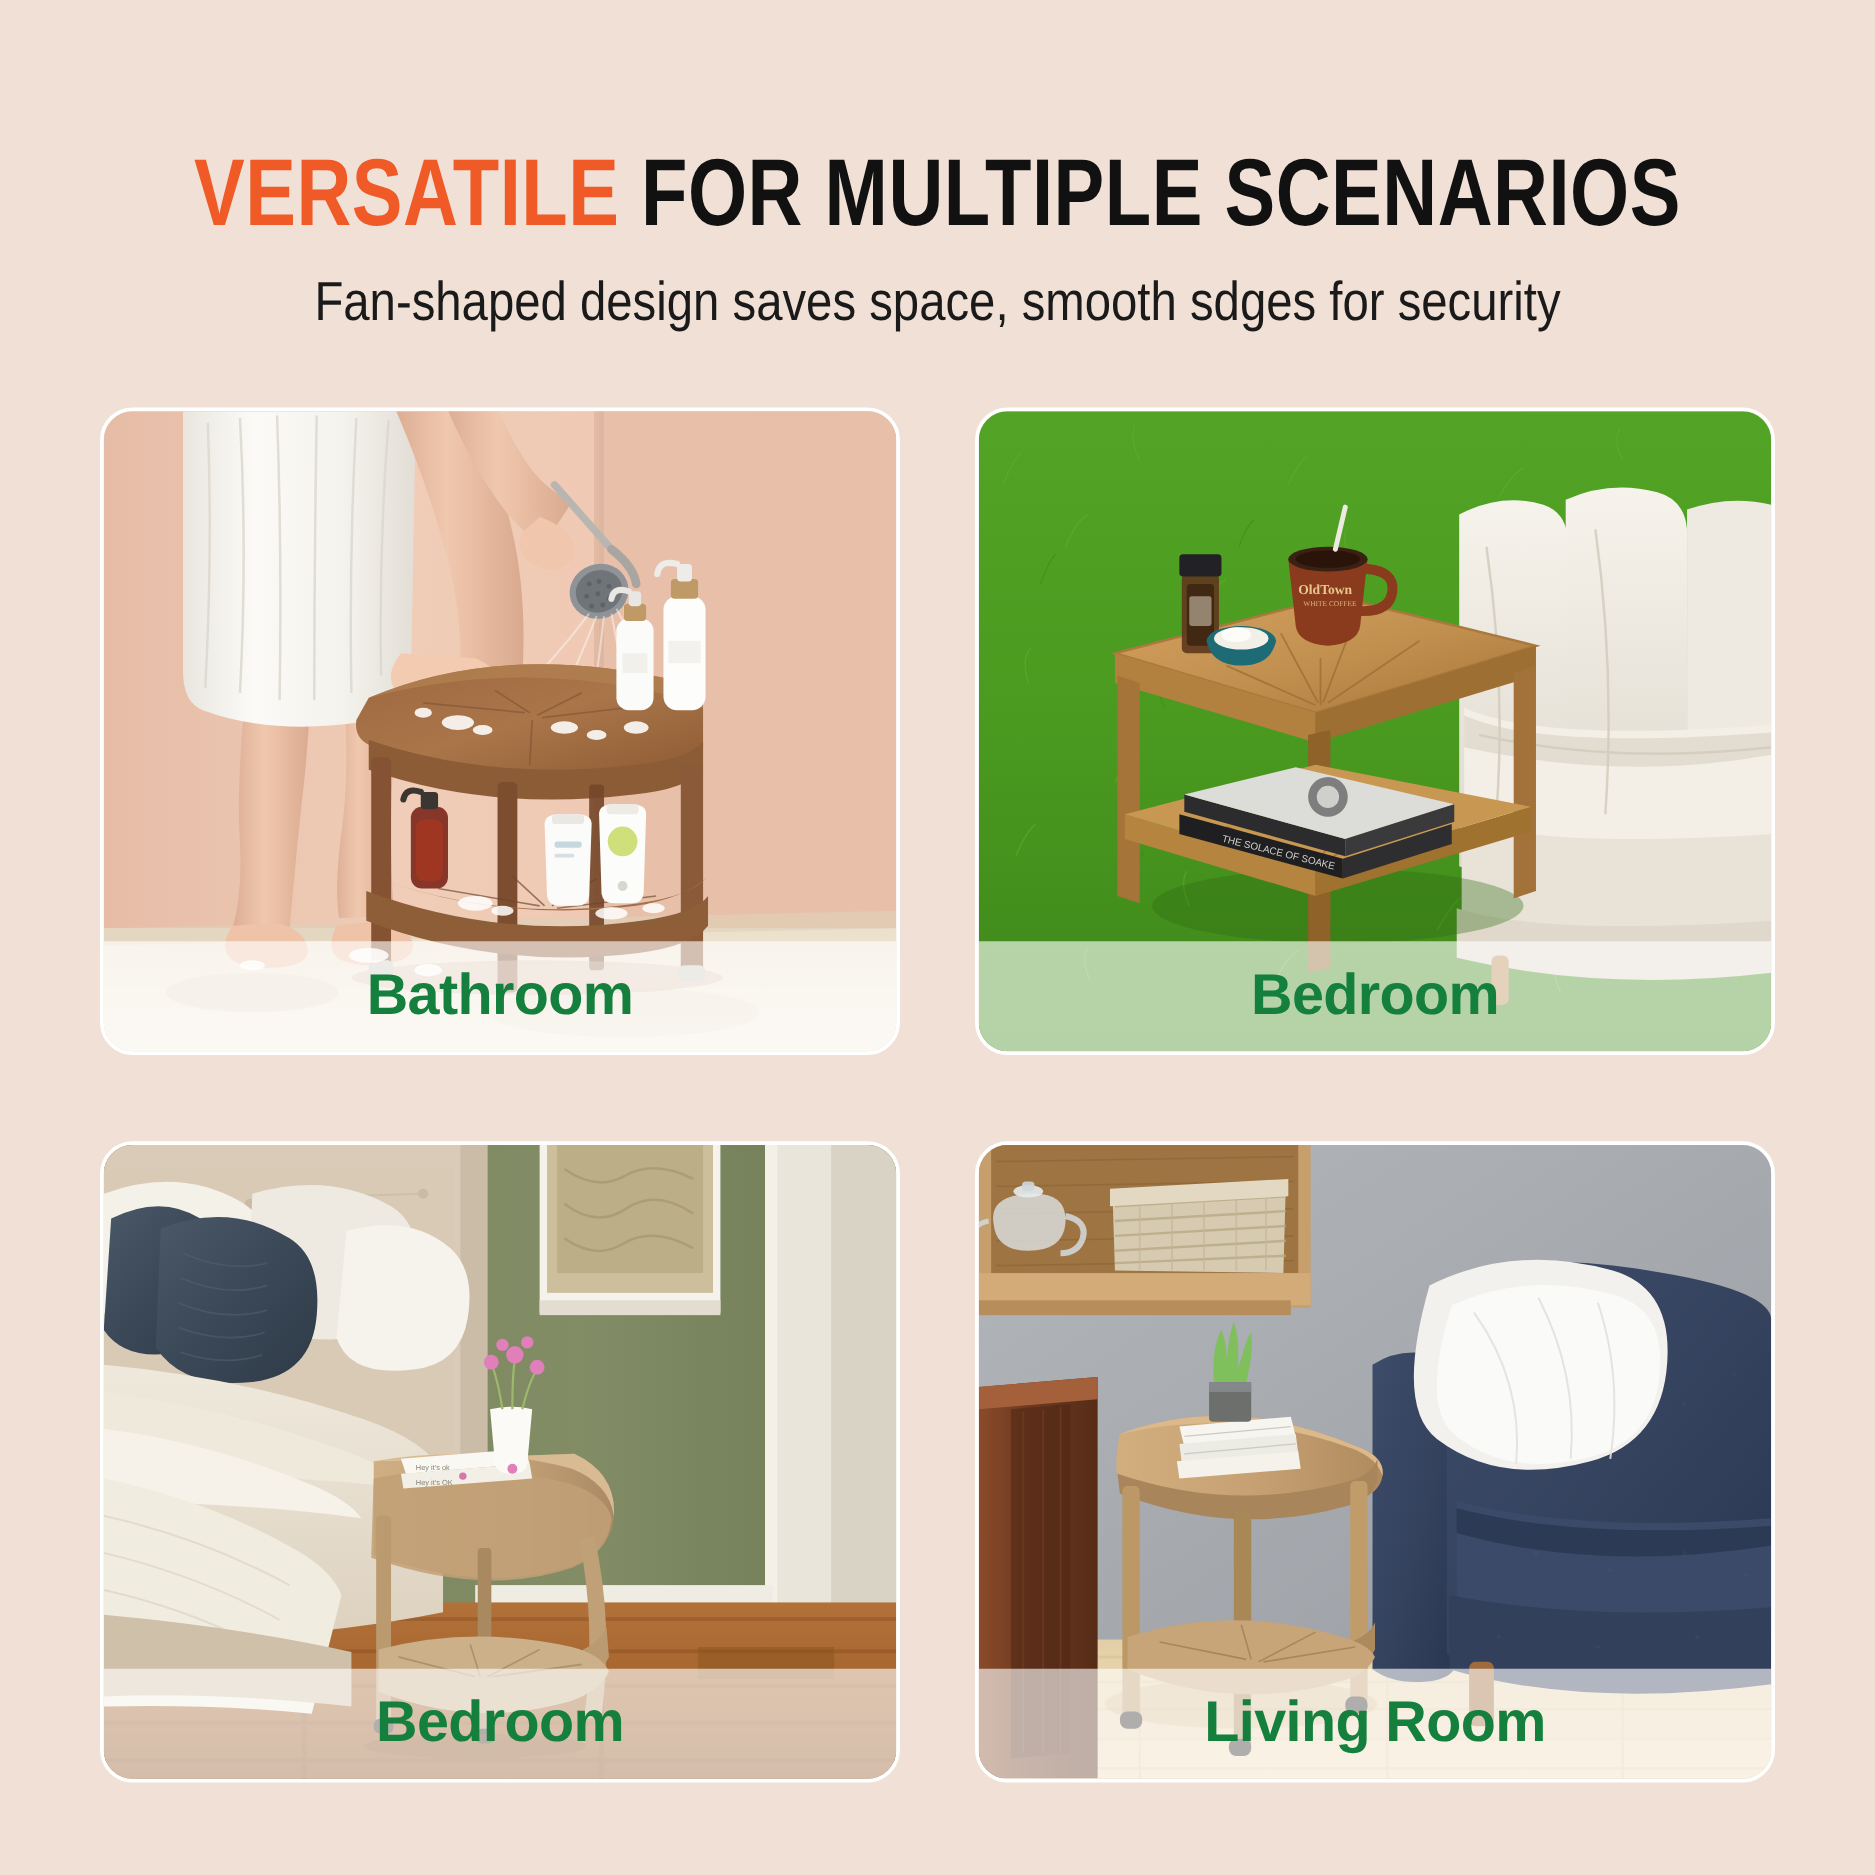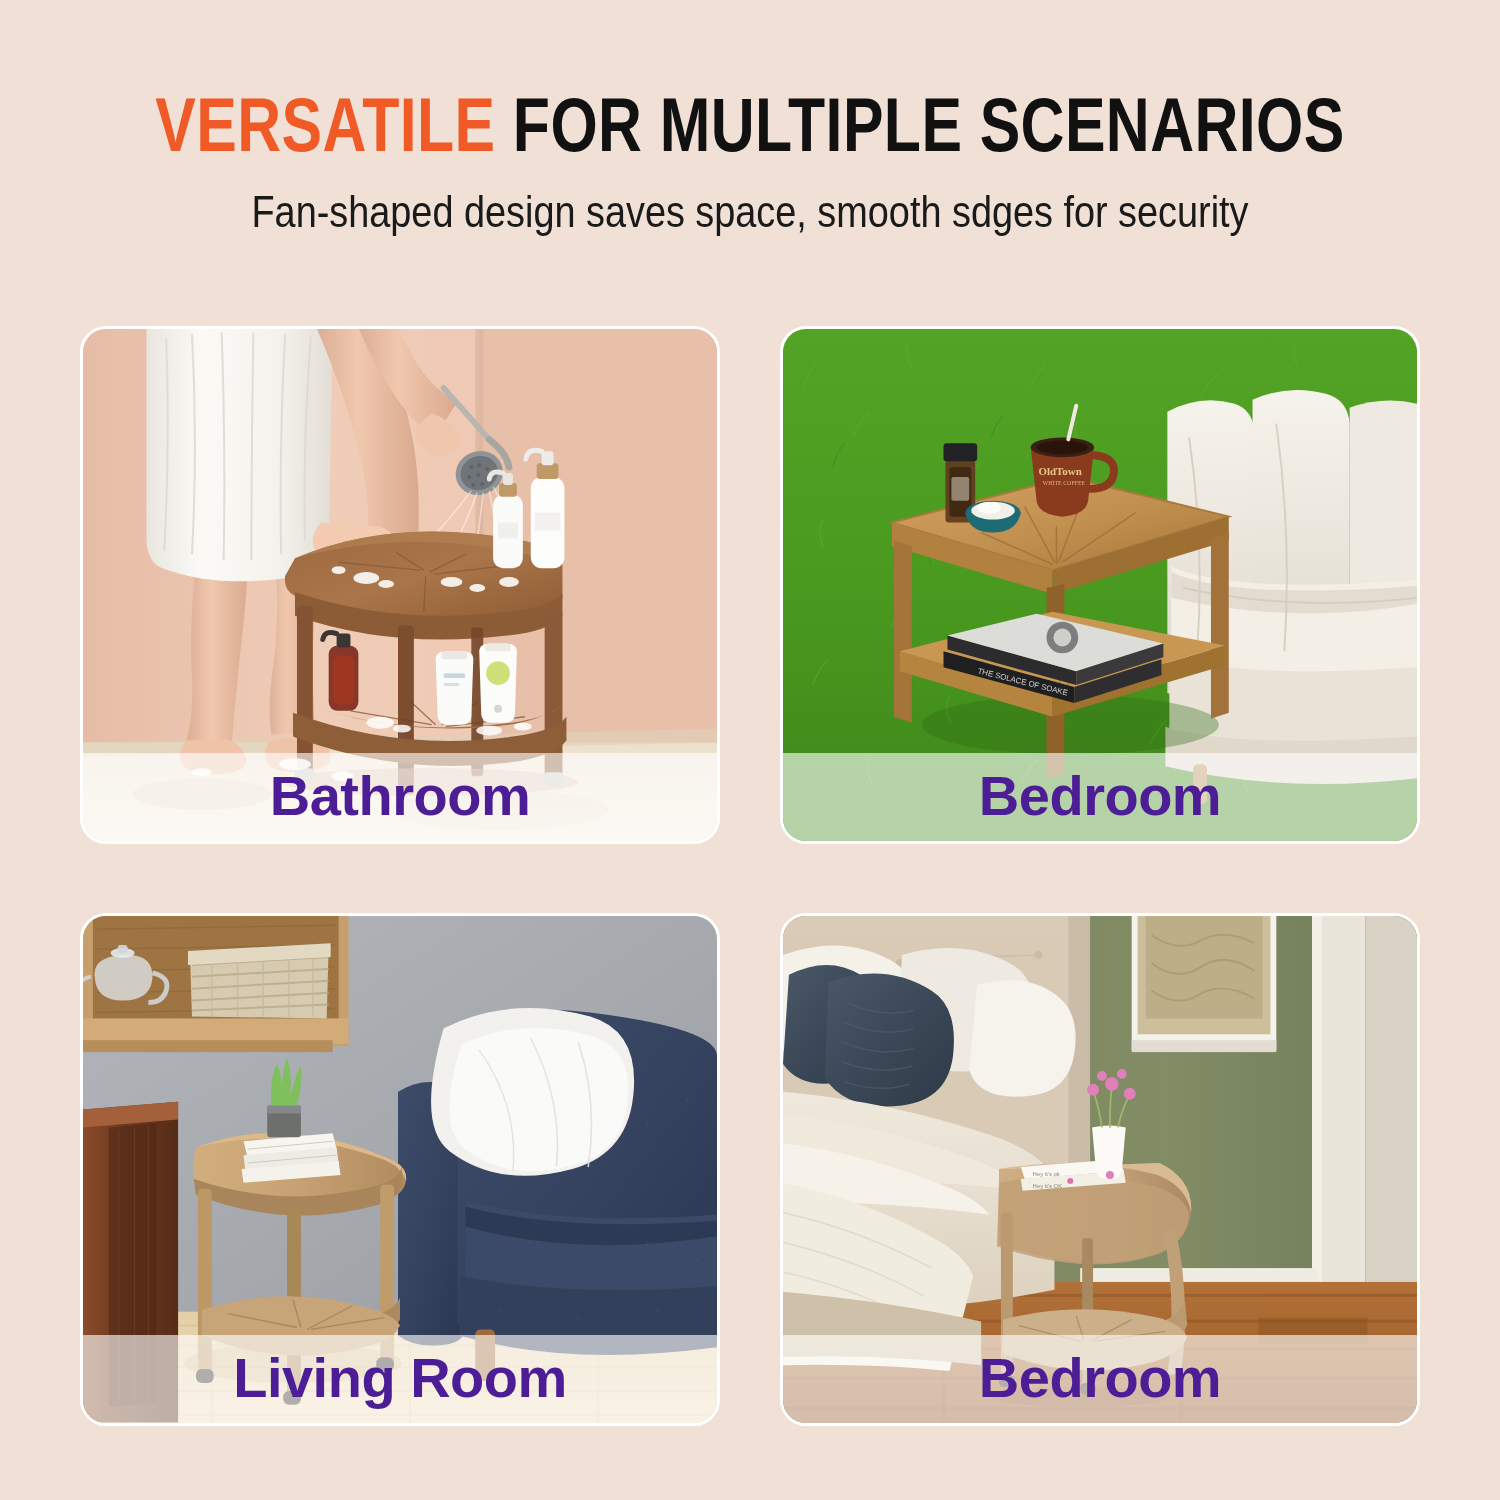--- a/index.html
+++ b/index.html
@@ -6,21 +6,21 @@
   body{
     width:1500px;height:1500px;
     background:#f0e0d6;
     font-family:"Liberation Sans", sans-serif;
     overflow:hidden;
     position:relative;
   }
   .page{width:1500px;height:1500px;position:relative;background:#f0e0d6;}
 
   
-  .header{padding-top:86px;text-align:center;}
+  .header{padding-top:116px;text-align:center;}
   .headline{
     font-family:"Liberation Sans Narrow","Liberation Sans",sans-serif;
     font-weight:bold;
     font-size:76px;
     line-height:78px;
     letter-spacing:0.5px;
     color:#111111;
     transform:scaleX(0.80);
     transform-origin:center center;
     white-space:nowrap;
@@ -63,22 +63,22 @@
     position:absolute;
     left:0;right:0;bottom:0;
     height:88px;
     background:rgba(255,255,255,0.62);
     display:flex;align-items:center;justify-content:center;
     pointer-events:none;
   }
   .label-text{
     font-family:"Liberation Sans",sans-serif;
     font-weight:bold;
-    font-size:56px;
-    color:#4c1d95;
+    font-size:46px;
+    color:#15803d;
     letter-spacing:-0.5px;
     transform:translateY(-2px);
   }
 </style>
 </head>
 <body>
 
 <div class="page">
 
   <div class="header">
@@ -405,20 +405,186 @@
       </div>
       <div class="label-band">
         <span class="label-text">Bedroom</span>
       </div>
     </div>
 
     <div class="card">
       <div class="scene">
         <svg viewBox="0 0 640 513" preserveAspectRatio="xMidYMid slice">
           <defs>
+            <linearGradient id="dgreen" x1="0" y1="0" x2="1" y2="0">
+              <stop offset="0%" stop-color="#77835c"></stop>
+                <stop offset="60%" stop-color="#828d66"></stop>
+              <stop offset="100%" stop-color="#6e7a55"></stop>
+            </linearGradient>
+            <linearGradient id="dfloor" x1="0" y1="0" x2="0" y2="1">
+              <stop offset="0%" stop-color="#b3713a"></stop>
+                <stop offset="55%" stop-color="#a4632c"></stop>
+              <stop offset="100%" stop-color="#8d5221"></stop>
+            </linearGradient>
+            <linearGradient id="dbed" x1="0" y1="0" x2="0" y2="1">
+              <stop offset="0%" stop-color="#efe9dd"></stop>
+                <stop offset="100%" stop-color="#ddd1be"></stop>
+            </linearGradient>
+            <linearGradient id="dnavy" x1="0" y1="0" x2="1" y2="1">
+              <stop offset="0%" stop-color="#4b5868"></stop>
+                <stop offset="50%" stop-color="#3b4857"></stop>
+              <stop offset="100%" stop-color="#2e3a47"></stop>
+            </linearGradient>
+            <linearGradient id="dwood" x1="0" y1="0" x2="1" y2="0">
+              <stop offset="0%" stop-color="#cfae83"></stop>
+                <stop offset="60%" stop-color="#c2a077"></stop>
+              <stop offset="100%" stop-color="#ab8a63"></stop>
+            </linearGradient>
+          </defs>
+
+          <rect x="0" y="0" width="640" height="380" fill="url(#dgreen)"></rect>
+
+          <rect x="540" y="0" width="48" height="430" fill="#e9e5da"></rect>
+          <rect x="588" y="0" width="52" height="440" fill="#d9d3c6"></rect>
+          <rect x="534" y="0" width="10" height="430" fill="#f3f0e8"></rect>
+
+          <rect x="0" y="0" width="300" height="270" fill="#d9cbb8"></rect>
+          <rect x="288" y="0" width="22" height="280" fill="#cbbca7"></rect>
+
+          <rect x="300" y="356" width="240" height="18" fill="#efece4"></rect>
+
+          <rect x="0" y="370" width="640" height="143" fill="url(#dfloor)"></rect>
+          <g opacity="0.35">
+            <rect x="0" y="382" width="640" height="3" fill="#7b4518"></rect>
+            <rect x="0" y="408" width="640" height="3" fill="#7b4518"></rect>
+            <rect x="0" y="436" width="640" height="3" fill="#7b4518"></rect>
+            <rect x="0" y="466" width="640" height="3" fill="#7b4518"></rect>
+            <rect x="0" y="496" width="640" height="3" fill="#7b4518"></rect>
+            <rect x="160" y="370" width="4" height="143" fill="#7b4518"></rect>
+            <rect x="400" y="370" width="4" height="143" fill="#7b4518"></rect>
+          </g>
+          <rect x="480" y="406" width="110" height="26" fill="#8a5320" opacity="0.5"></rect>
+
+          <g>
+            <rect x="352" y="0" width="146" height="136" fill="#f4f2ea"></rect>
+            <rect x="358" y="0" width="134" height="120" fill="#cdbf9b"></rect>
+            <rect x="366" y="0" width="118" height="104" fill="#bcae87"></rect>
+            <g stroke="#a89a74" stroke-width="2" opacity="0.8" fill="none">
+              <path d="M372 20 q26 18 48 6 q24 -14 56 2"></path>
+              <path d="M372 48 q26 20 50 4 q24 -16 54 4"></path>
+              <path d="M372 76 q26 18 48 4 q24 -14 56 4"></path>
+            </g>
+            <rect x="352" y="126" width="146" height="12" fill="#e2ddd0"></rect>
+          </g>
+
+          <path d="M0 20 L282 20 L282 250 L0 250 Z" fill="#d8cab4"></path>
+          <g fill="#c9bba4">
+            <circle cx="44" cy="58" r="4"></circle>
+              <circle cx="118" cy="48" r="4"></circle>
+              <circle cx="192" cy="42" r="4"></circle>
+              <circle cx="258" cy="40" r="4"></circle>
+            <circle cx="44" cy="126" r="4"></circle>
+              <circle cx="118" cy="118" r="4"></circle>
+              <circle cx="192" cy="112" r="4"></circle>
+          </g>
+          <g stroke="#cabda7" stroke-width="1.6" fill="none" opacity="0.8">
+            <path d="M44 58 L118 48 L192 42 L258 40"></path>
+              <path d="M44 126 L118 118 L192 112"></path>
+            <path d="M44 58 L44 126"></path>
+              <path d="M118 48 L118 118"></path>
+              <path d="M192 42 L192 112"></path>
+          </g>
+
+          <path d="M0 40 q60 -22 110 6 q28 16 24 60 q-4 42 -44 50 q-56 10 -90 -20 Z" fill="#f4f1e9"></path>
+          <path d="M120 40 q62 -18 112 10 q26 16 20 58 q-6 42 -48 48 q-58 8 -88 -22 Z" fill="#eeeae1"></path>
+          <path d="M196 70 q52 -14 84 14 q20 18 14 56 q-6 38 -44 42 q-52 6 -62 -26 Z" fill="#f6f3ec"></path>
+
+          <path d="M6 60 q40 -20 72 0 q22 14 20 56 q-2 44 -38 52 q-42 8 -60 -18 Z" fill="url(#dnavy)"></path>
+          <path d="M46 68 q56 -22 104 8 q26 16 22 62 q-4 48 -52 54 q-56 6 -78 -28 Z" fill="url(#dnavy)"></path>
+          <g stroke="#55626f" stroke-width="1.4" opacity="0.55" fill="none">
+            <path d="M64 88 q36 16 68 8"></path>
+              <path d="M62 108 q38 16 70 6"></path>
+            <path d="M60 128 q38 16 72 6"></path>
+              <path d="M60 148 q38 14 70 4"></path>
+            <path d="M62 168 q36 12 66 2"></path>
+          </g>
+
+          <path d="M0 178 q110 10 210 44 q52 18 64 44 l0 112 q-140 28 -274 16 Z" fill="url(#dbed)"></path>
+          <path d="M0 200 q96 12 190 46 q40 14 58 32 q-84 -10 -248 -14 Z" fill="#efe9dc"></path>
+
+          <path d="M0 230 q84 10 170 46 q28 12 38 26 q-88 -12 -208 -14 Z" fill="#f6f2e9"></path>
+
+          <path d="M0 270 q86 18 156 58 q28 16 36 36 l-24 96 q-76 -8 -168 -6 Z" fill="#f1ece0"></path>
+          <g stroke="#e0d8c8" stroke-width="1.6" opacity="0.85" fill="none">
+            <path d="M0 300 q80 18 150 56"></path>
+              <path d="M0 330 q76 18 142 54"></path>
+            <path d="M0 360 q72 16 134 50"></path>
+              <path d="M0 392 q66 14 122 46"></path>
+          </g>
+
+          <path d="M0 380 q110 10 200 30 l0 44 q-112 -12 -200 -8 Z" fill="#cfc0a9"></path>
+
+          <g>
+
+            <path d="M218 256 L380 250 q34 16 32 50 q-2 28 -32 40 q-70 24 -162 -8 Z" fill="url(#dwood)"></path>
+            <path d="M218 256 L380 250 q34 16 32 50 q-4 -26 -34 -38 q-76 -20 -160 -6 Z" fill="#d9bb93"></path>
+            <path d="M218 270 q78 -16 158 4 q30 10 34 28 q-2 28 -32 40 q-70 24 -162 -8 Z" fill="#c2a077" opacity="0.85"></path>
+
+            <rect x="220" y="300" width="12" height="170" rx="3" fill="#bb9a70"></rect>
+            <rect x="302" y="326" width="11" height="152" rx="3" fill="#a98960"></rect>
+            <path d="M396 316 q16 70 6 146 l-14 2 q10 -76 -4 -144 Z" fill="#c0a077"></path>
+
+            <path d="M222 408 q76 24 156 4 q22 -8 28 -22 l2 24 q-8 16 -32 24 q-78 22 -154 -8 Z" fill="#b99a71"></path>
+            <path d="M222 408 q76 -20 156 -2 q24 6 30 20 q-8 16 -32 24 q-78 22 -154 -8 Z" fill="#cbb08a"></path>
+            <g stroke="#9f8460" stroke-width="1.3" opacity="0.7" fill="none">
+              <path d="M300 430 L238 414"></path>
+                <path d="M304 430 L296 404"></path>
+              <path d="M310 430 L352 408"></path>
+                <path d="M314 430 L386 420"></path>
+            </g>
+            <rect x="218" y="464" width="16" height="12" rx="5" fill="#33302d"></rect>
+            <rect x="300" y="472" width="16" height="12" rx="5" fill="#33302d"></rect>
+            <ellipse cx="300" cy="486" rx="90" ry="10" fill="#713f14" opacity="0.35"></ellipse>
+          </g>
+
+          <g>
+            <path d="M240 254 L340 246 L344 258 L244 266 Z" fill="#faf8f2"></path>
+            <path d="M240 266 L344 258 L346 270 L242 278 Z" fill="#f2efe6"></path>
+            <text x="252" y="263" font-family="Liberation Sans, sans-serif" font-size="6" fill="#8a8478">Hey it's ok</text>
+            <text x="252" y="275" font-family="Liberation Sans, sans-serif" font-size="6" fill="#8a8478">Hey it's OK</text>
+          </g>
+
+          <g>
+            <path d="M312 214 q18 -4 34 0 l-4 44 q-1 8 -13 8 q-12 0 -13 -8 Z" fill="#fbfaf6"></path>
+            <g stroke="#9db86a" stroke-width="1.8" fill="none">
+              <path d="M322 214 q-4 -24 -8 -34"></path>
+                <path d="M330 214 q0 -28 2 -40"></path>
+              <path d="M338 214 q6 -24 12 -32"></path>
+            </g>
+            <g fill="#e07fb9">
+              <circle cx="313" cy="176" r="6"></circle>
+                <circle cx="332" cy="170" r="7"></circle>
+              <circle cx="350" cy="180" r="6"></circle>
+                <circle cx="322" cy="162" r="5"></circle>
+              <circle cx="342" cy="160" r="5"></circle>
+            </g>
+            <circle cx="330" cy="262" r="4" fill="#e07fb9"></circle>
+            <circle cx="290" cy="268" r="3" fill="#d874ae"></circle>
+          </g>
+        </svg>
+      </div>
+      <div class="label-band">
+        <span class="label-text">Bedroom</span>
+      </div>
+    </div>
+
+    <div class="card">
+      <div class="scene">
+        <svg viewBox="0 0 640 513" preserveAspectRatio="xMidYMid slice">
+          <defs>
             <linearGradient id="lwall" x1="0" y1="0" x2="1" y2="1">
               <stop offset="0%" stop-color="#b3b6ba"></stop>
                 <stop offset="55%" stop-color="#a5a8ad"></stop>
               <stop offset="100%" stop-color="#999ca2"></stop>
             </linearGradient>
             <linearGradient id="lfloor" x1="0" y1="0" x2="0" y2="1">
               <stop offset="0%" stop-color="#e3cfa7"></stop>
                 <stop offset="100%" stop-color="#efdcbb"></stop>
             </linearGradient>
             <linearGradient id="lsofa" x1="0" y1="0" x2="1" y2="1">
@@ -580,180 +746,14 @@
               <path d="M206 192 q6 -24 14 -32 q0 16 -8 32 Z"></path>
             </g>
           </g>
         </svg>
       </div>
       <div class="label-band">
         <span class="label-text">Living Room</span>
       </div>
     </div>
 
-    <div class="card">
-      <div class="scene">
-        <svg viewBox="0 0 640 513" preserveAspectRatio="xMidYMid slice">
-          <defs>
-            <linearGradient id="dgreen" x1="0" y1="0" x2="1" y2="0">
-              <stop offset="0%" stop-color="#77835c"></stop>
-                <stop offset="60%" stop-color="#828d66"></stop>
-              <stop offset="100%" stop-color="#6e7a55"></stop>
-            </linearGradient>
-            <linearGradient id="dfloor" x1="0" y1="0" x2="0" y2="1">
-              <stop offset="0%" stop-color="#b3713a"></stop>
-                <stop offset="55%" stop-color="#a4632c"></stop>
-              <stop offset="100%" stop-color="#8d5221"></stop>
-            </linearGradient>
-            <linearGradient id="dbed" x1="0" y1="0" x2="0" y2="1">
-              <stop offset="0%" stop-color="#efe9dd"></stop>
-                <stop offset="100%" stop-color="#ddd1be"></stop>
-            </linearGradient>
-            <linearGradient id="dnavy" x1="0" y1="0" x2="1" y2="1">
-              <stop offset="0%" stop-color="#4b5868"></stop>
-                <stop offset="50%" stop-color="#3b4857"></stop>
-              <stop offset="100%" stop-color="#2e3a47"></stop>
-            </linearGradient>
-            <linearGradient id="dwood" x1="0" y1="0" x2="1" y2="0">
-              <stop offset="0%" stop-color="#cfae83"></stop>
-                <stop offset="60%" stop-color="#c2a077"></stop>
-              <stop offset="100%" stop-color="#ab8a63"></stop>
-            </linearGradient>
-          </defs>
-
-          <rect x="0" y="0" width="640" height="380" fill="url(#dgreen)"></rect>
-
-          <rect x="540" y="0" width="48" height="430" fill="#e9e5da"></rect>
-          <rect x="588" y="0" width="52" height="440" fill="#d9d3c6"></rect>
-          <rect x="534" y="0" width="10" height="430" fill="#f3f0e8"></rect>
-
-          <rect x="0" y="0" width="300" height="270" fill="#d9cbb8"></rect>
-          <rect x="288" y="0" width="22" height="280" fill="#cbbca7"></rect>
-
-          <rect x="300" y="356" width="240" height="18" fill="#efece4"></rect>
-
-          <rect x="0" y="370" width="640" height="143" fill="url(#dfloor)"></rect>
-          <g opacity="0.35">
-            <rect x="0" y="382" width="640" height="3" fill="#7b4518"></rect>
-            <rect x="0" y="408" width="640" height="3" fill="#7b4518"></rect>
-            <rect x="0" y="436" width="640" height="3" fill="#7b4518"></rect>
-            <rect x="0" y="466" width="640" height="3" fill="#7b4518"></rect>
-            <rect x="0" y="496" width="640" height="3" fill="#7b4518"></rect>
-            <rect x="160" y="370" width="4" height="143" fill="#7b4518"></rect>
-            <rect x="400" y="370" width="4" height="143" fill="#7b4518"></rect>
-          </g>
-          <rect x="480" y="406" width="110" height="26" fill="#8a5320" opacity="0.5"></rect>
-
-          <g>
-            <rect x="352" y="0" width="146" height="136" fill="#f4f2ea"></rect>
-            <rect x="358" y="0" width="134" height="120" fill="#cdbf9b"></rect>
-            <rect x="366" y="0" width="118" height="104" fill="#bcae87"></rect>
-            <g stroke="#a89a74" stroke-width="2" opacity="0.8" fill="none">
-              <path d="M372 20 q26 18 48 6 q24 -14 56 2"></path>
-              <path d="M372 48 q26 20 50 4 q24 -16 54 4"></path>
-              <path d="M372 76 q26 18 48 4 q24 -14 56 4"></path>
-            </g>
-            <rect x="352" y="126" width="146" height="12" fill="#e2ddd0"></rect>
-          </g>
-
-          <path d="M0 20 L282 20 L282 250 L0 250 Z" fill="#d8cab4"></path>
-          <g fill="#c9bba4">
-            <circle cx="44" cy="58" r="4"></circle>
-              <circle cx="118" cy="48" r="4"></circle>
-              <circle cx="192" cy="42" r="4"></circle>
-              <circle cx="258" cy="40" r="4"></circle>
-            <circle cx="44" cy="126" r="4"></circle>
-              <circle cx="118" cy="118" r="4"></circle>
-              <circle cx="192" cy="112" r="4"></circle>
-          </g>
-          <g stroke="#cabda7" stroke-width="1.6" fill="none" opacity="0.8">
-            <path d="M44 58 L118 48 L192 42 L258 40"></path>
-              <path d="M44 126 L118 118 L192 112"></path>
-            <path d="M44 58 L44 126"></path>
-              <path d="M118 48 L118 118"></path>
-              <path d="M192 42 L192 112"></path>
-          </g>
-
-          <path d="M0 40 q60 -22 110 6 q28 16 24 60 q-4 42 -44 50 q-56 10 -90 -20 Z" fill="#f4f1e9"></path>
-          <path d="M120 40 q62 -18 112 10 q26 16 20 58 q-6 42 -48 48 q-58 8 -88 -22 Z" fill="#eeeae1"></path>
-          <path d="M196 70 q52 -14 84 14 q20 18 14 56 q-6 38 -44 42 q-52 6 -62 -26 Z" fill="#f6f3ec"></path>
-
-          <path d="M6 60 q40 -20 72 0 q22 14 20 56 q-2 44 -38 52 q-42 8 -60 -18 Z" fill="url(#dnavy)"></path>
-          <path d="M46 68 q56 -22 104 8 q26 16 22 62 q-4 48 -52 54 q-56 6 -78 -28 Z" fill="url(#dnavy)"></path>
-          <g stroke="#55626f" stroke-width="1.4" opacity="0.55" fill="none">
-            <path d="M64 88 q36 16 68 8"></path>
-              <path d="M62 108 q38 16 70 6"></path>
-            <path d="M60 128 q38 16 72 6"></path>
-              <path d="M60 148 q38 14 70 4"></path>
-            <path d="M62 168 q36 12 66 2"></path>
-          </g>
-
-          <path d="M0 178 q110 10 210 44 q52 18 64 44 l0 112 q-140 28 -274 16 Z" fill="url(#dbed)"></path>
-          <path d="M0 200 q96 12 190 46 q40 14 58 32 q-84 -10 -248 -14 Z" fill="#efe9dc"></path>
-
-          <path d="M0 230 q84 10 170 46 q28 12 38 26 q-88 -12 -208 -14 Z" fill="#f6f2e9"></path>
-
-          <path d="M0 270 q86 18 156 58 q28 16 36 36 l-24 96 q-76 -8 -168 -6 Z" fill="#f1ece0"></path>
-          <g stroke="#e0d8c8" stroke-width="1.6" opacity="0.85" fill="none">
-            <path d="M0 300 q80 18 150 56"></path>
-              <path d="M0 330 q76 18 142 54"></path>
-            <path d="M0 360 q72 16 134 50"></path>
-              <path d="M0 392 q66 14 122 46"></path>
-          </g>
-
-          <path d="M0 380 q110 10 200 30 l0 44 q-112 -12 -200 -8 Z" fill="#cfc0a9"></path>
-
-          <g>
-
-            <path d="M218 256 L380 250 q34 16 32 50 q-2 28 -32 40 q-70 24 -162 -8 Z" fill="url(#dwood)"></path>
-            <path d="M218 256 L380 250 q34 16 32 50 q-4 -26 -34 -38 q-76 -20 -160 -6 Z" fill="#d9bb93"></path>
-            <path d="M218 270 q78 -16 158 4 q30 10 34 28 q-2 28 -32 40 q-70 24 -162 -8 Z" fill="#c2a077" opacity="0.85"></path>
-
-            <rect x="220" y="300" width="12" height="170" rx="3" fill="#bb9a70"></rect>
-            <rect x="302" y="326" width="11" height="152" rx="3" fill="#a98960"></rect>
-            <path d="M396 316 q16 70 6 146 l-14 2 q10 -76 -4 -144 Z" fill="#c0a077"></path>
-
-            <path d="M222 408 q76 24 156 4 q22 -8 28 -22 l2 24 q-8 16 -32 24 q-78 22 -154 -8 Z" fill="#b99a71"></path>
-            <path d="M222 408 q76 -20 156 -2 q24 6 30 20 q-8 16 -32 24 q-78 22 -154 -8 Z" fill="#cbb08a"></path>
-            <g stroke="#9f8460" stroke-width="1.3" opacity="0.7" fill="none">
-              <path d="M300 430 L238 414"></path>
-                <path d="M304 430 L296 404"></path>
-              <path d="M310 430 L352 408"></path>
-                <path d="M314 430 L386 420"></path>
-            </g>
-            <rect x="218" y="464" width="16" height="12" rx="5" fill="#33302d"></rect>
-            <rect x="300" y="472" width="16" height="12" rx="5" fill="#33302d"></rect>
-            <ellipse cx="300" cy="486" rx="90" ry="10" fill="#713f14" opacity="0.35"></ellipse>
-          </g>
-
-          <g>
-            <path d="M240 254 L340 246 L344 258 L244 266 Z" fill="#faf8f2"></path>
-            <path d="M240 266 L344 258 L346 270 L242 278 Z" fill="#f2efe6"></path>
-            <text x="252" y="263" font-family="Liberation Sans, sans-serif" font-size="6" fill="#8a8478">Hey it's ok</text>
-            <text x="252" y="275" font-family="Liberation Sans, sans-serif" font-size="6" fill="#8a8478">Hey it's OK</text>
-          </g>
-
-          <g>
-            <path d="M312 214 q18 -4 34 0 l-4 44 q-1 8 -13 8 q-12 0 -13 -8 Z" fill="#fbfaf6"></path>
-            <g stroke="#9db86a" stroke-width="1.8" fill="none">
-              <path d="M322 214 q-4 -24 -8 -34"></path>
-                <path d="M330 214 q0 -28 2 -40"></path>
-              <path d="M338 214 q6 -24 12 -32"></path>
-            </g>
-            <g fill="#e07fb9">
-              <circle cx="313" cy="176" r="6"></circle>
-                <circle cx="332" cy="170" r="7"></circle>
-              <circle cx="350" cy="180" r="6"></circle>
-                <circle cx="322" cy="162" r="5"></circle>
-              <circle cx="342" cy="160" r="5"></circle>
-            </g>
-            <circle cx="330" cy="262" r="4" fill="#e07fb9"></circle>
-            <circle cx="290" cy="268" r="3" fill="#d874ae"></circle>
-          </g>
-        </svg>
-      </div>
-      <div class="label-band">
-        <span class="label-text">Bedroom</span>
-      </div>
-    </div>
-
   </div>
 </div>
 
 </body></html>

